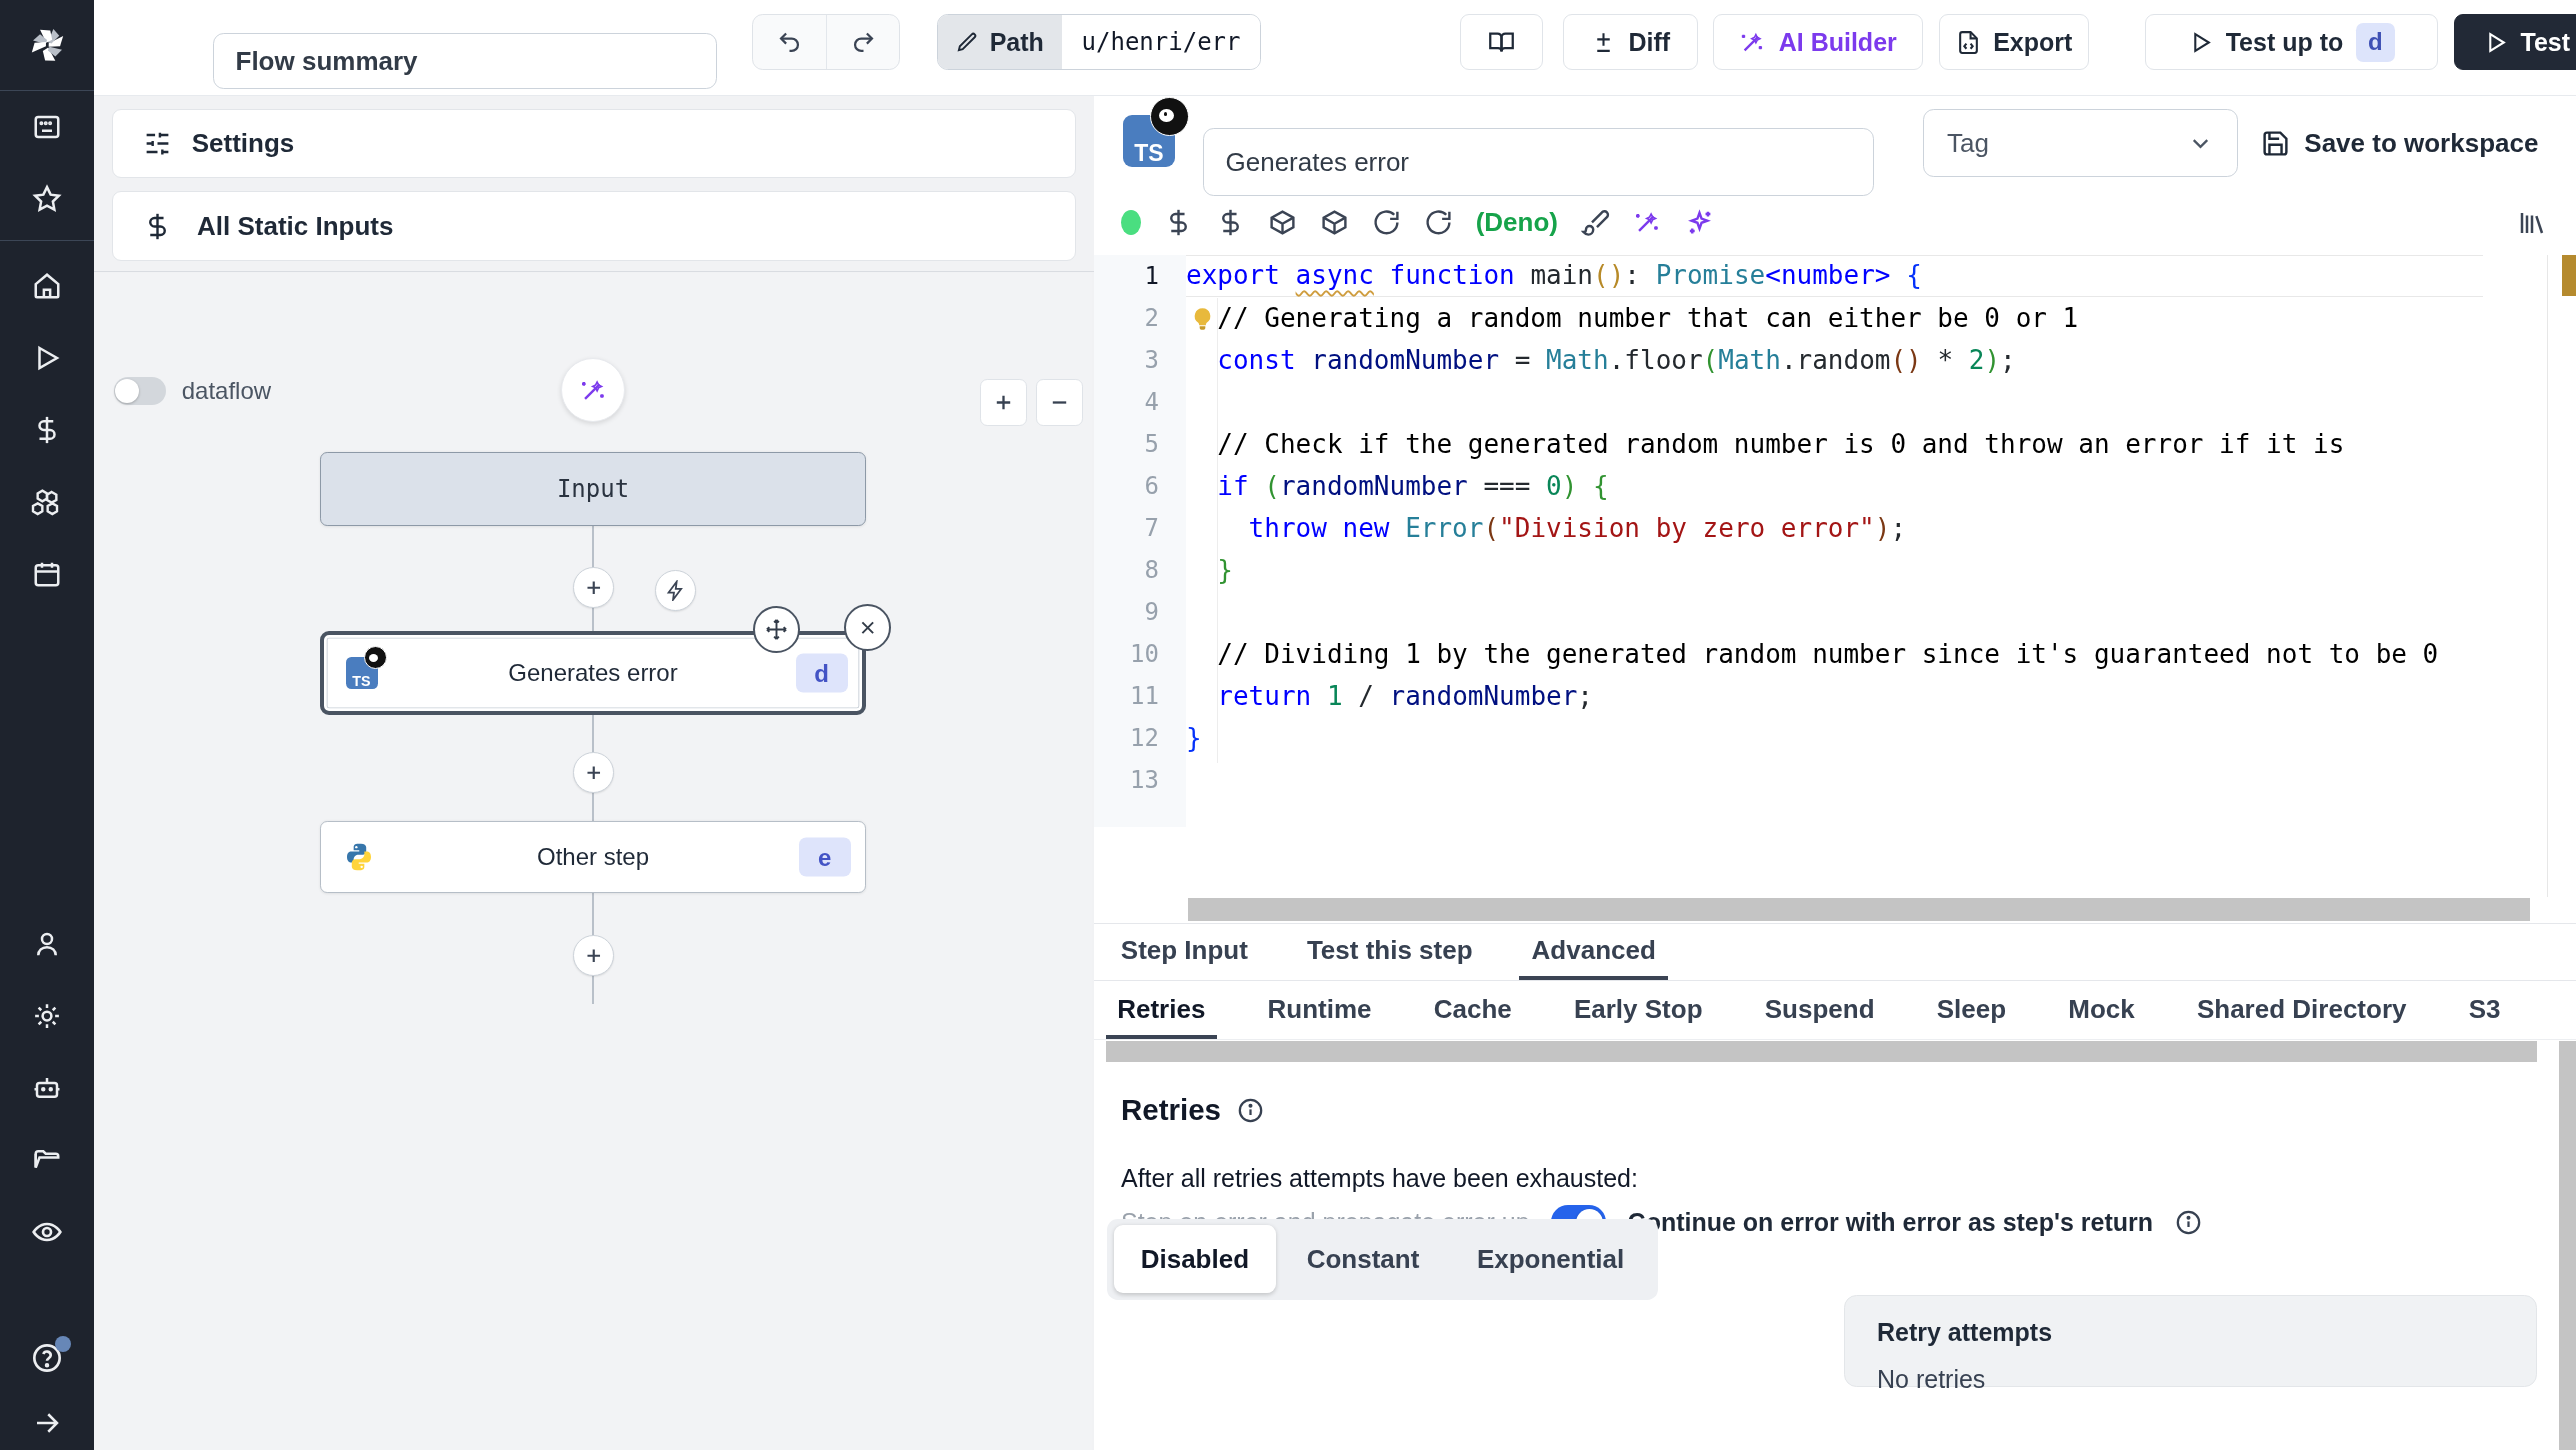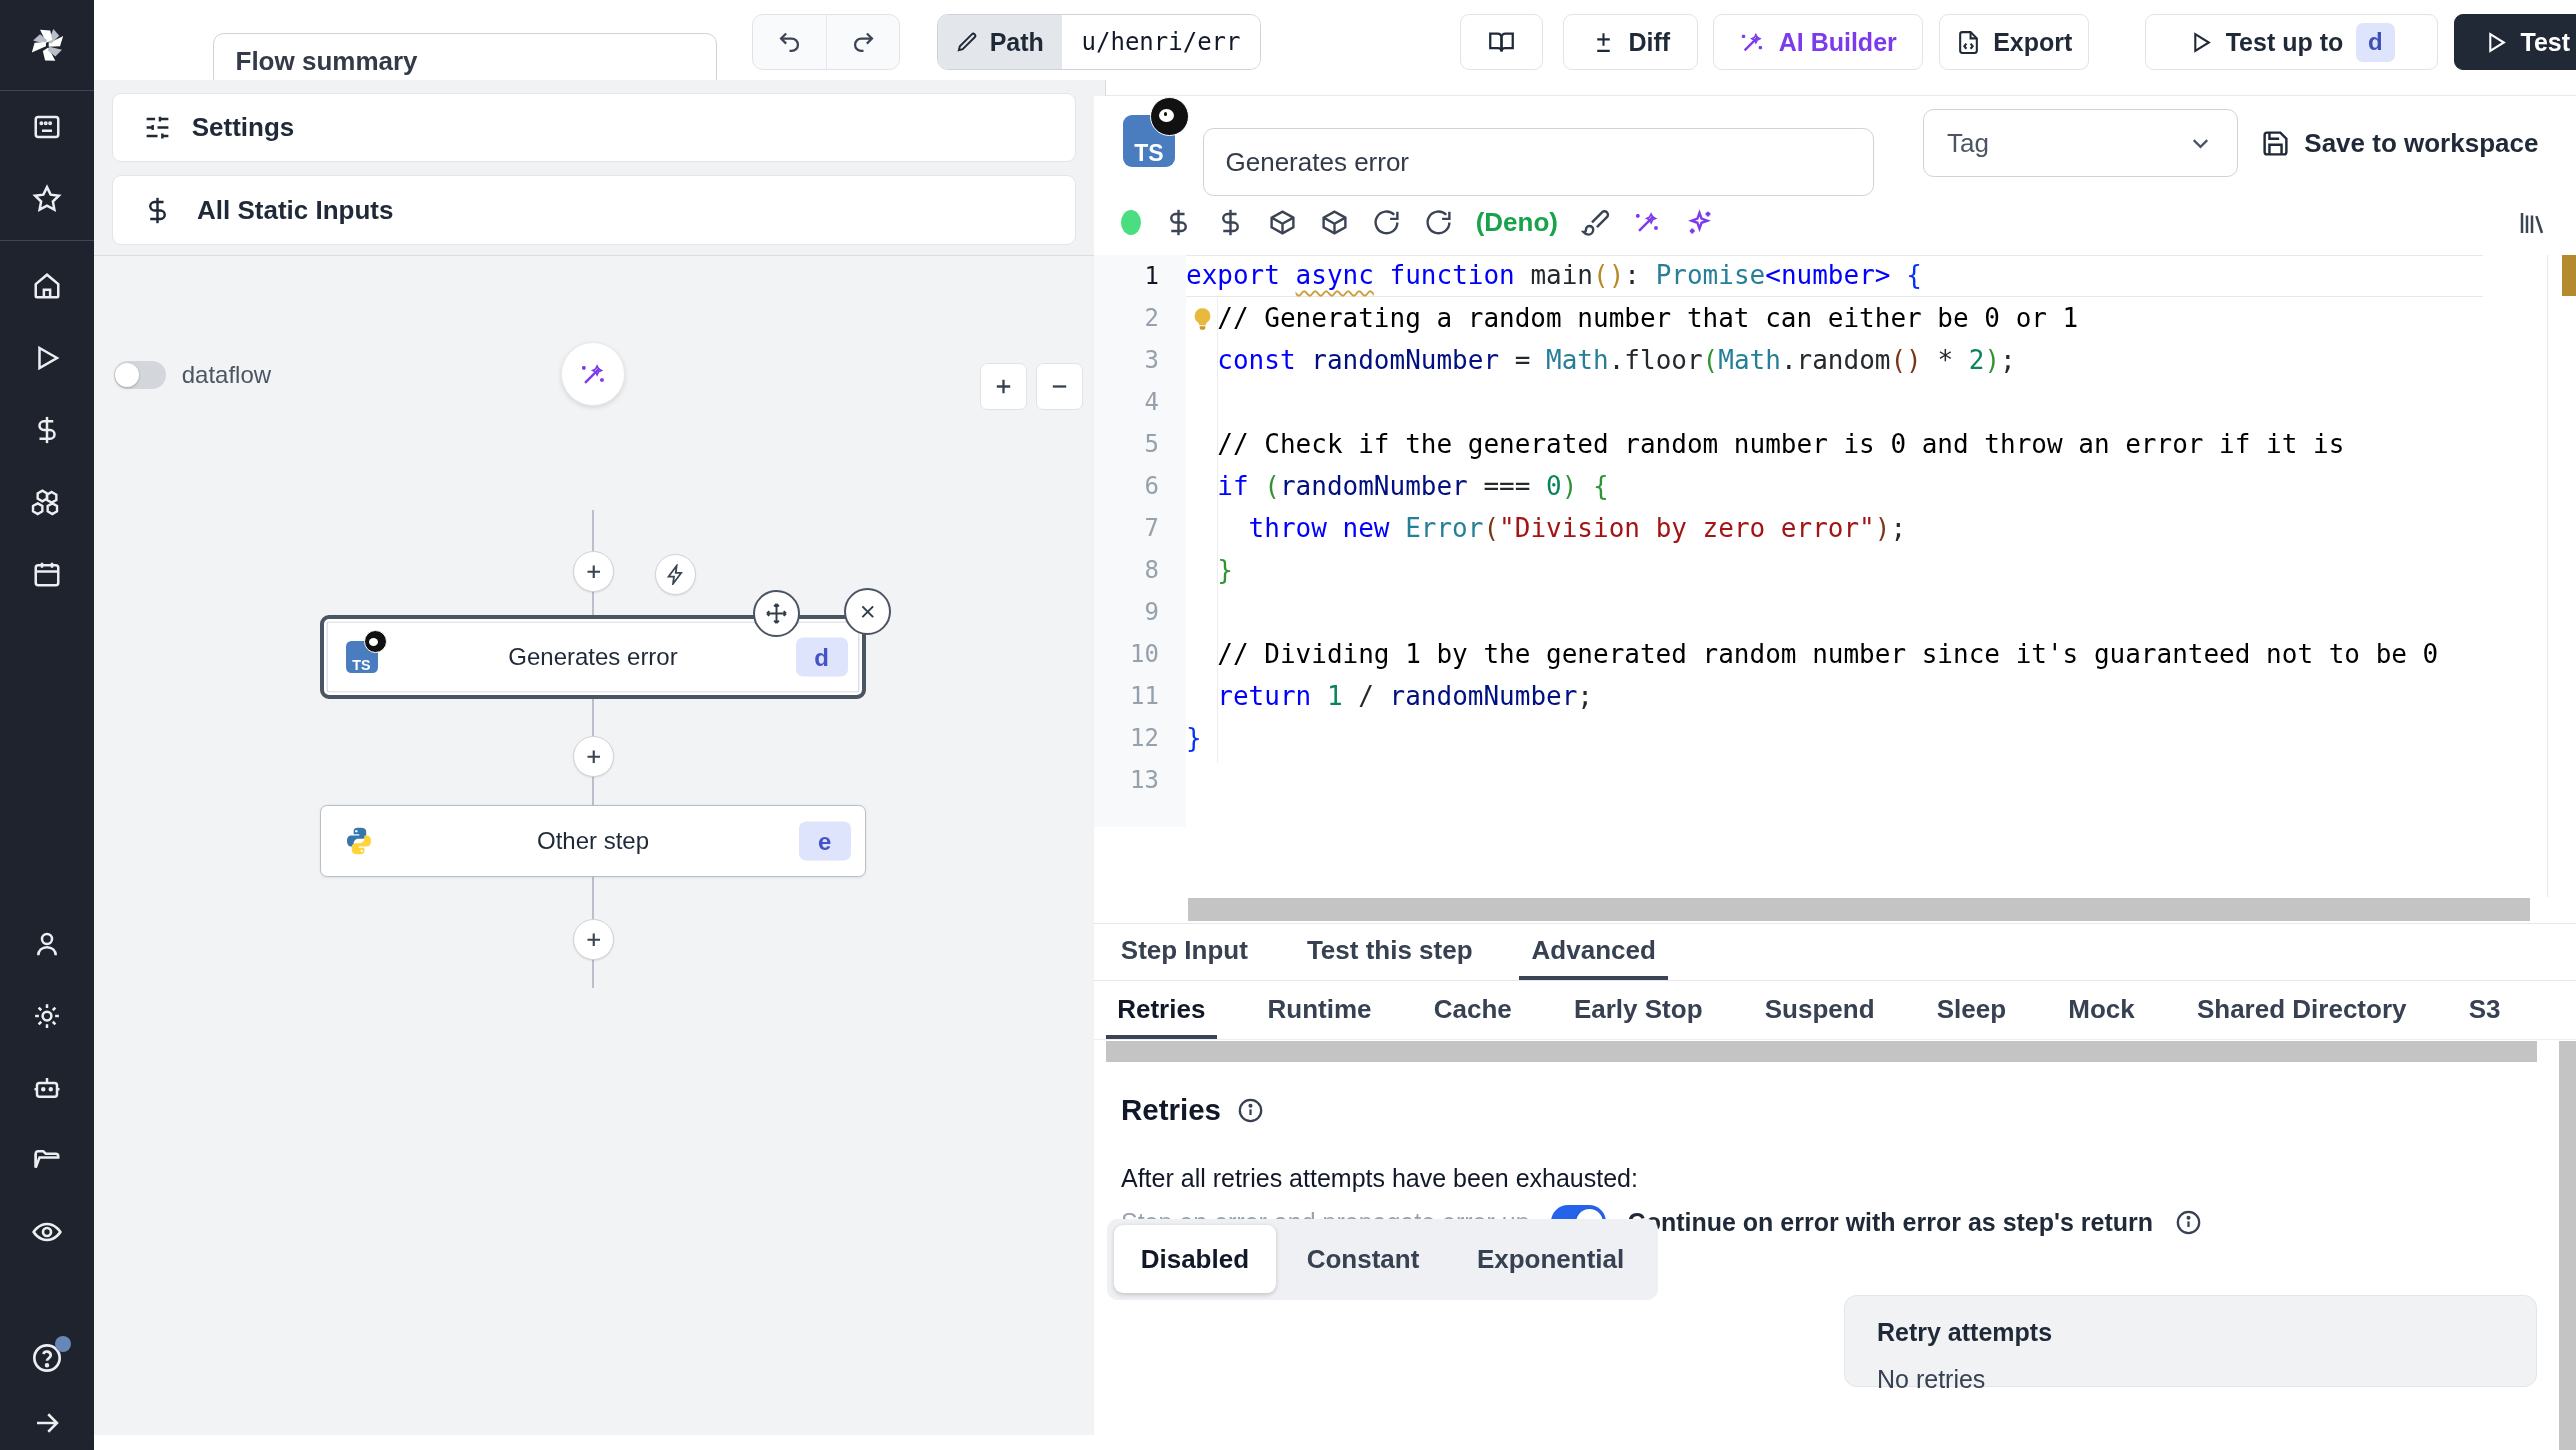--- a/index.html
+++ b/index.html
@@ -25,21 +25,21 @@
   .undo-group .ub + .ub { border-left:1.8px solid #e3e7ec; }
   .path-group { position:absolute; left:843px; top:14.3px; height:56px; display:flex; border:1.8px solid #ccd3db; border-radius:10.7px; overflow:hidden; }
   .path-left { background:#e3e6ea; display:flex; align-items:center; gap:10.7px; padding:0 18px; font-size:25px; font-weight:700; color:#1f2937; }
   .path-right { background:#fff; display:flex; align-items:center; padding:0 19.7px; font-family:"DejaVu Sans Mono",monospace; font-size:24px; color:#111827; }
   .tb-btn { position:absolute; top:14.3px; height:56px; display:flex; align-items:center; justify-content:center; gap:12.5px; background:#fff; border:1.8px solid #e0e4e9; border-radius:9px; font-size:25px; font-weight:600; color:#1f2937; cursor:pointer; }
   .tb-dark { background:#222936; border-color:#222936; color:#fff; }
   .tb-purple { color:#7c3aed; }
   .badge-d { width:39px; height:39px; border-radius:7.2px; background:#dde4fb; color:#3f51b5; font-weight:700; font-size:24px; display:flex; align-items:center; justify-content:center; }
 
   
-  .left-panel { position:absolute; left:94px; top:80px; width:1012px; height:1355px; background:#f1f2f4; border-right:1.8px solid #d9dde2; }
+  .left-panel { position:absolute; left:94px; top:96px; width:1012px; height:1355px; background:#f1f2f4; border-right:1.8px solid #d9dde2; }
   .card { position:absolute; left:18px; width:964px; background:#fff; border:1.8px solid #e2e5e9; border-radius:9px; display:flex; align-items:center; gap:19.7px; padding:0 30px; font-size:26px; font-weight:700; color:#1f2937; cursor:pointer; }
   .card-settings { top:13.4px; height:69px; }
   .card-inputs { top:95px; height:70px;gap:25px; }
   .lp-divider { position:absolute; left:0; top:175px; width:1000px; border-top:1.8px solid #d9dce1; }
   .graph { position:absolute; left:0; top:177px; width:998px; height:1178px; background:#f2f3f5; }
 
   .df-row { position:absolute; left:19.7px; top:104px; display:flex; align-items:center; gap:16px; }
   .toggle { border-radius:894px; position:relative; cursor:pointer; }
   .toggle .knob { position:absolute; border-radius:50%; background:#fff; box-shadow:0 0.9px 2.7px rgba(0,0,0,.25); }
   .t-off { background:#d3d7dc; }
@@ -348,20 +348,23 @@
       <div class="zoom-btn" style="left:942px">
         <svg width="23" height="23" viewBox="0 0 24 24" fill="none" stroke="currentColor" stroke-width="2.4">
             <path d="M5 12h14"></path>
           </svg>
       </div>
 
       <div class="conn" style="top:253px;height:105px"></div>
       <div class="conn" style="top:442px;height:106px"></div>
       <div class="conn" style="top:620px;height:111px"></div>
 
+      <div class="node node-input node-mono">
+        <span>Input</span>
+      </div>
 
       <div class="plus-circle" style="left:479px;top:294px">
         <svg width="21.5" height="21.5" viewBox="0 0 24 24" fill="none" stroke="currentColor" stroke-width="2.4">
             <path d="M12 5v14M5 12h14"></path>
           </svg>
       </div>
       <div class="bolt-circle" style="left:561px;top:297px">
         <svg width="21.5" height="21.5" viewBox="0 0 24 24" fill="none" stroke="currentColor" stroke-width="2">
             <path d="M13 2 4 14h6l-1 8 9-12h-6z"></path>
           </svg>

